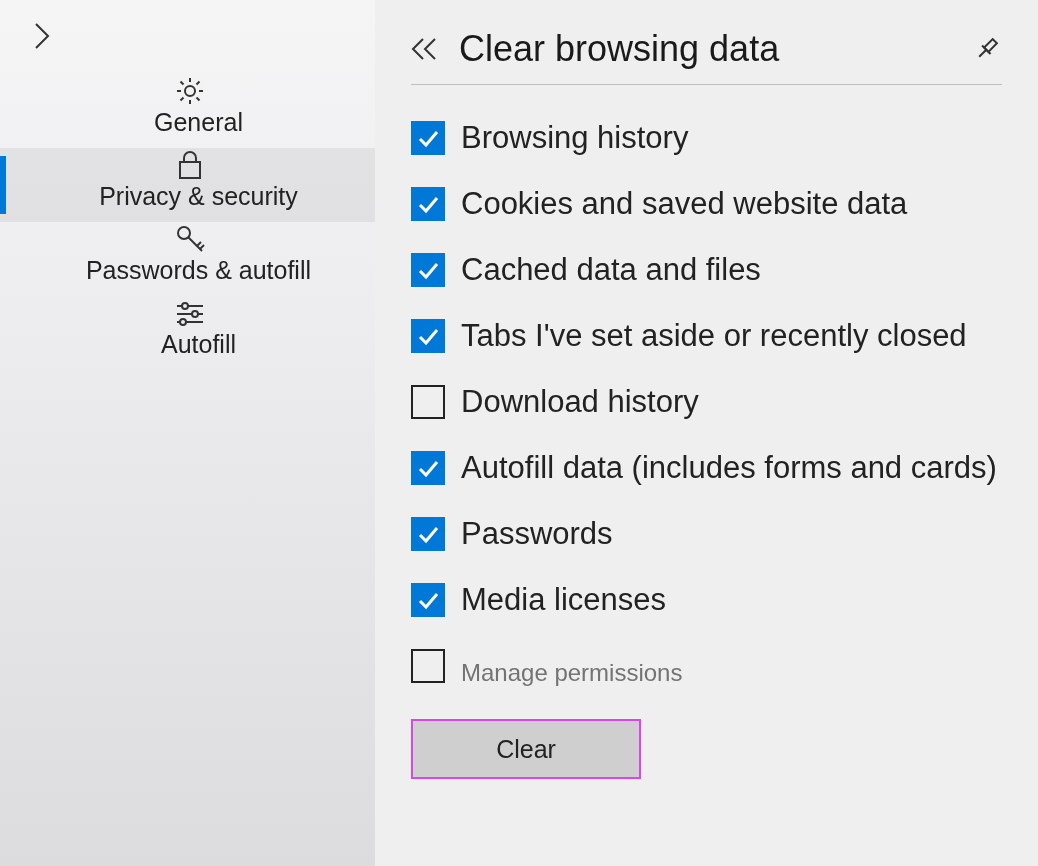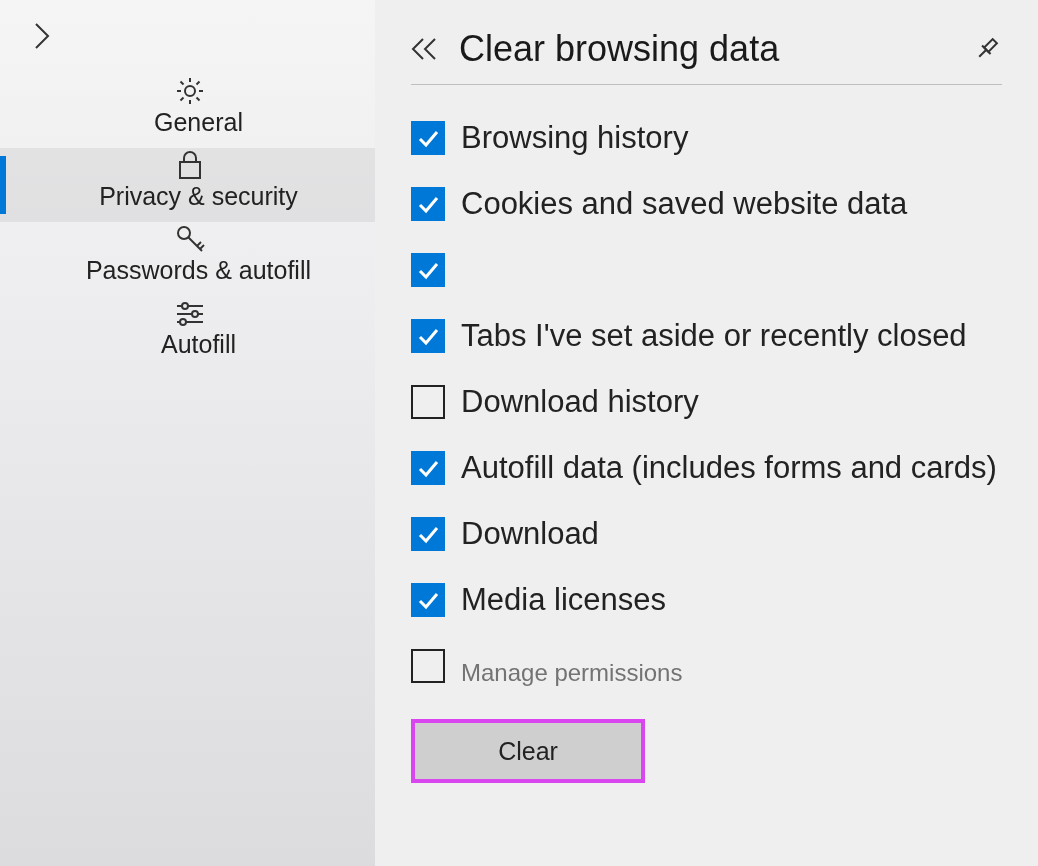--- a/index.html
+++ b/index.html
@@ -123,21 +123,21 @@
     margin-top: 10px;
     font-size: 24px;
     color: #737373;
     cursor: pointer;
   }
   
   .clear-btn {
     width: 226px;
     height: 56px;
     background: #cfcfcf;
-    border: 4px solid #d946ef;
+    border: 2px solid #d946ef;
     font-size: 25px;
     color: #222;
     display: flex;
     align-items: center;
     justify-content: center;
     margin-top: 8px;
     cursor: pointer;
   }
   svg { display: block; }
 </style>
@@ -247,20 +247,21 @@
             </svg>
           </div>
           <div><span class="opt-label">Cookies and saved website data</span></div>
         </div>
         <div class="option">
           <div class="checkbox checked">
             <svg width="24" height="24" viewBox="0 0 24 24">
               <polyline points="4,13 10,19 21,6" fill="none" stroke="#fff" stroke-width="3"></polyline>
             </svg>
           </div>
+          <div><span class="opt-label">Cached data and files</span></div>
         </div>
         <div class="option">
           <div class="checkbox checked">
             <svg width="24" height="24" viewBox="0 0 24 24">
               <polyline points="4,13 10,19 21,6" fill="none" stroke="#fff" stroke-width="3"></polyline>
             </svg>
           </div>
           <div><span class="opt-label">Tabs I've set aside or recently closed</span></div>
         </div>
         <div class="option">
@@ -274,21 +275,21 @@
             </svg>
           </div>
           <div><span class="opt-label">Autofill data (includes forms and cards)</span></div>
         </div>
         <div class="option">
           <div class="checkbox checked">
             <svg width="24" height="24" viewBox="0 0 24 24">
               <polyline points="4,13 10,19 21,6" fill="none" stroke="#fff" stroke-width="3"></polyline>
             </svg>
           </div>
-          <div><span class="opt-label">Download</span></div>
+          <div><span class="opt-label">Passwords</span></div>
         </div>
         <div class="option">
           <div class="checkbox checked">
             <svg width="24" height="24" viewBox="0 0 24 24">
               <polyline points="4,13 10,19 21,6" fill="none" stroke="#fff" stroke-width="3"></polyline>
             </svg>
           </div>
           <div><span class="opt-label">Media licenses</span></div>
         </div>
         <div class="option">

